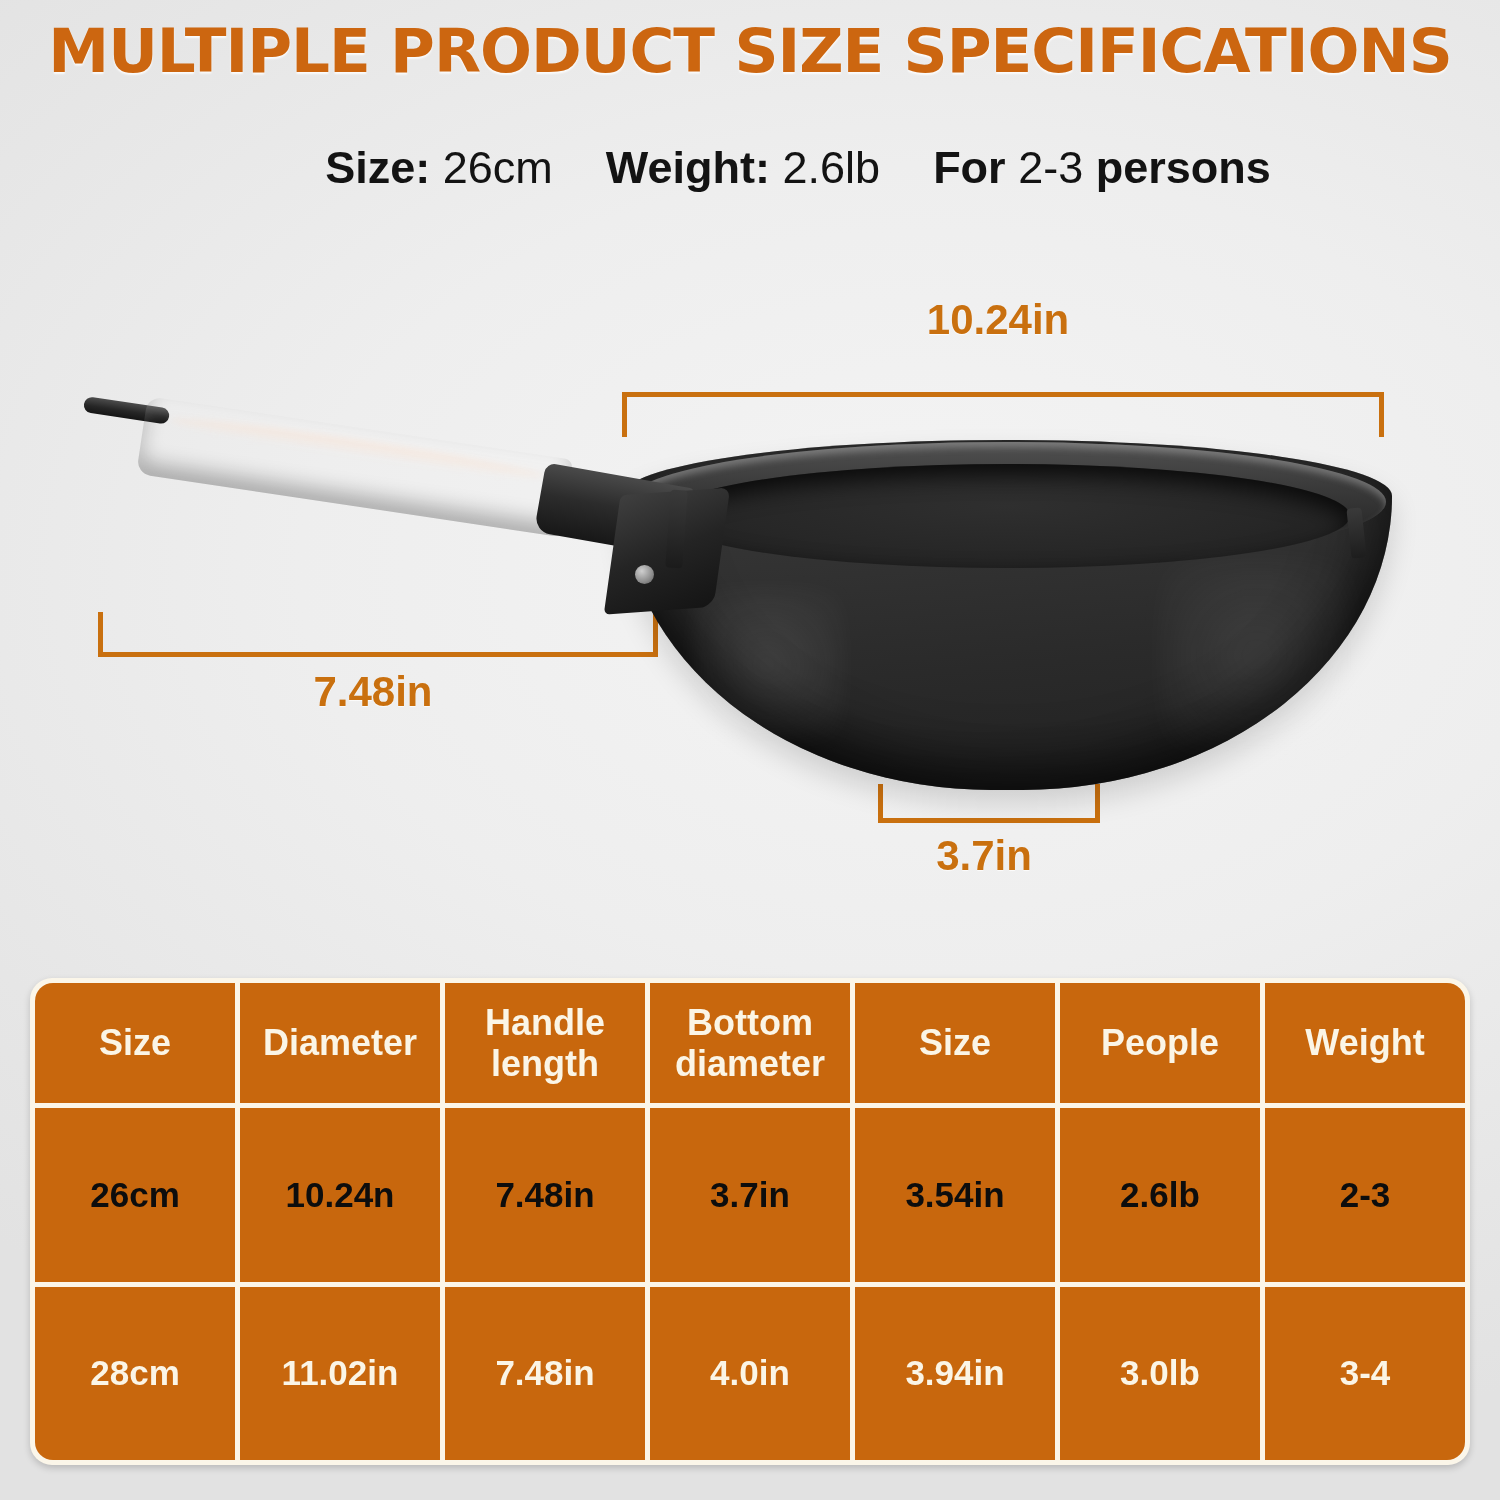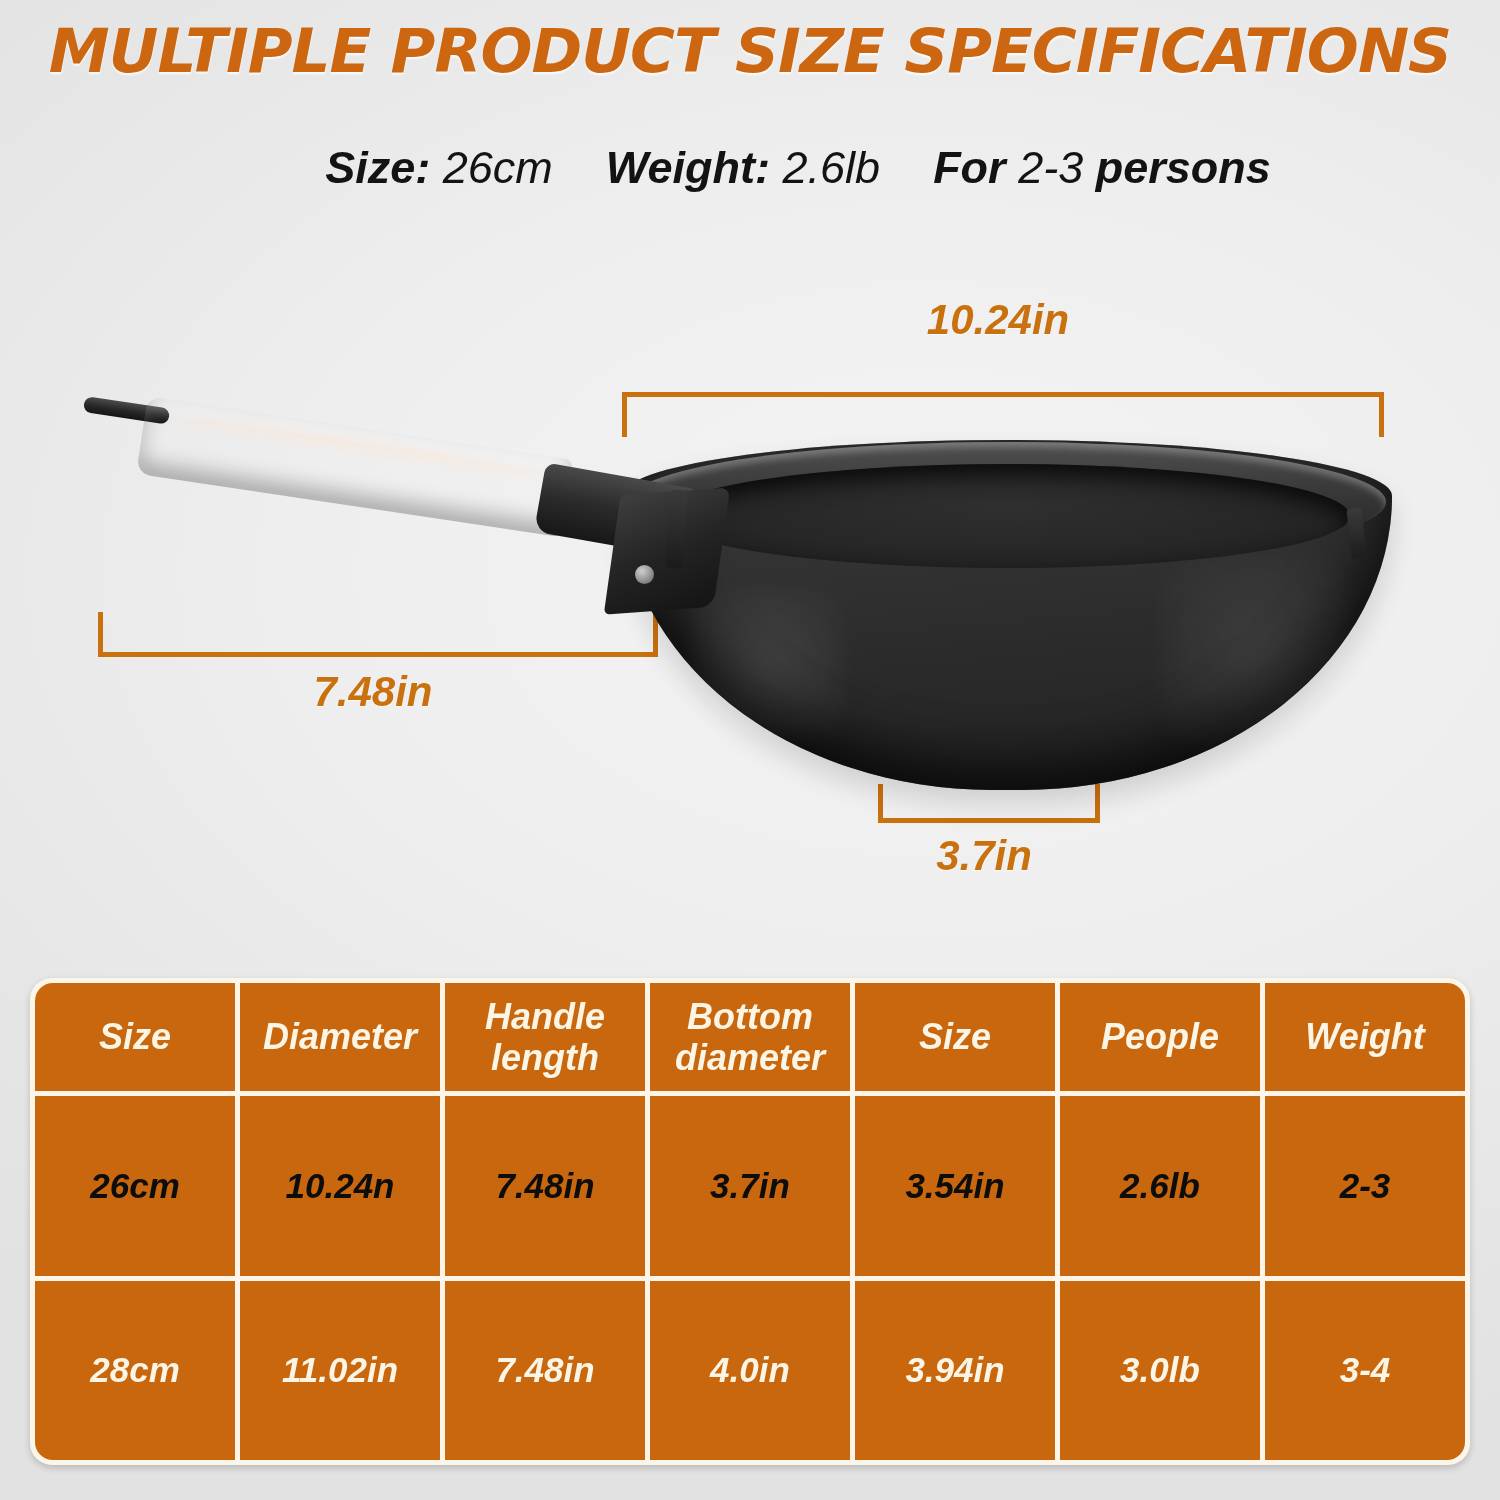--- a/index.html
+++ b/index.html
@@ -14,21 +14,20 @@
     background: #ffffff;
   }
 
   #page {
     position: relative;
     width: 1500px;
     height: 1500px;
     background:
       radial-gradient(ellipse 1400px 900px at 62% 38%, #f4f4f4 0%, #eeeeee 45%, #e6e6e6 80%, #e2e2e2 100%);
     overflow: hidden;
-    font-style: italic;
   }
 
   
   .title {
     position: absolute;
     left: 0;
     top: 16px;
     width: 1500px;
     text-align: center;
     font-family: "DejaVu Sans", sans-serif;
@@ -289,21 +288,21 @@
     background: #C8670D;
     color: #FBF5E6;
     text-align: center;
     vertical-align: middle;
     padding: 0;
     font-size: 35px;
     font-weight: 700;
     line-height: 1.14;
   }
   .spec-table thead th {
-    height: 108px;
+    height: 120px;
     font-size: 36px;
   }
   .spec-table tbody td {
     height: 113px;
   }
   .spec-table tbody tr.highlight td {
     color: #0d0d0d;
     font-weight: 700;
   }
   .spec-table tbody tr:not(.highlight) td {

